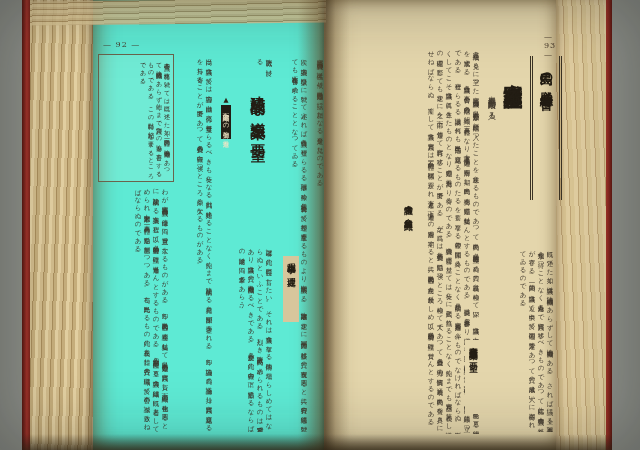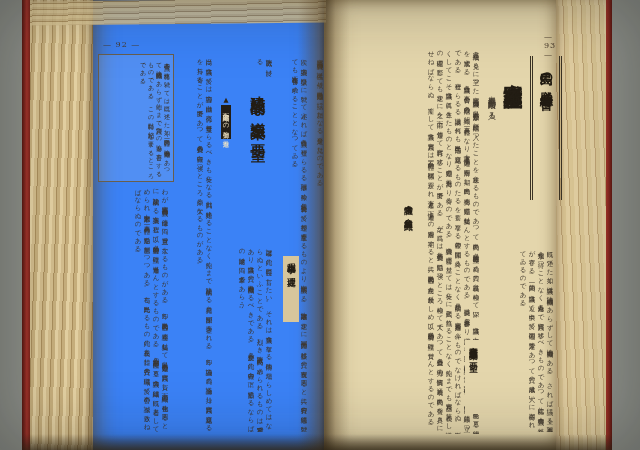--- a/index.html
+++ b/index.html
@@ -14,21 +14,21 @@
   .fore-edge{position:absolute;top:0;height:450px;}
   .fore-edge.left{left:30px;width:64px;
      background:
        repeating-linear-gradient(92deg,#d3bd8d 0 3px,#a98e5d 3px 4px,#c6ae7c 4px 7px,#e3d0a2 7px 10px),
        linear-gradient(90deg,#f3e6c2 0 4px,transparent 4px);
      box-shadow:inset -8px 0 10px -4px rgba(70,50,25,.5);}
   .fore-edge.right{left:556px;width:50px;
      background:repeating-linear-gradient(88deg,#e0cda0 0 4px,#bda374 4px 5px,#d8c493 5px 9px);
      box-shadow:inset 6px 0 8px -4px rgba(90,65,35,.45);}
   .page{position:absolute;top:0;height:450px;}
-  .page.pleft{left:93px;width:231px;background:#3b82f6;
+  .page.pleft{left:93px;width:231px;background:#5eead4;
      box-shadow:inset 14px 0 20px -8px rgba(95,72,38,.55), inset -16px 0 22px -8px rgba(85,62,30,.5),
                 inset 0 14px 16px -10px rgba(95,75,40,.55), inset 0 -14px 16px -10px rgba(80,62,32,.5);}
   .page.pright{left:324px;width:232px;background:#e4d6ac;
      box-shadow:inset 18px 0 24px -10px rgba(95,72,38,.6), inset -10px 0 14px -6px rgba(110,85,50,.4),
                 inset 0 10px 12px -8px rgba(110,88,50,.4), inset 0 -14px 16px -10px rgba(85,66,34,.5);}
   .gutter{position:absolute;left:298px;top:0;width:52px;height:450px;pointer-events:none;
      background:linear-gradient(90deg,rgba(97,73,38,0) 0%,rgba(97,73,38,.38) 40%,rgba(56,41,20,.5) 52%,rgba(97,73,38,.18) 72%,rgba(97,73,38,0) 100%);}
   .top-edge{position:absolute;left:30px;top:0;width:296px;height:24px;pointer-events:none;
      background:repeating-linear-gradient(179deg,#cdb787 0 2px,#a78c5c 2px 3px,#dbc796 3px 6px);
      opacity:.85;transform:skewY(-.6deg);}

